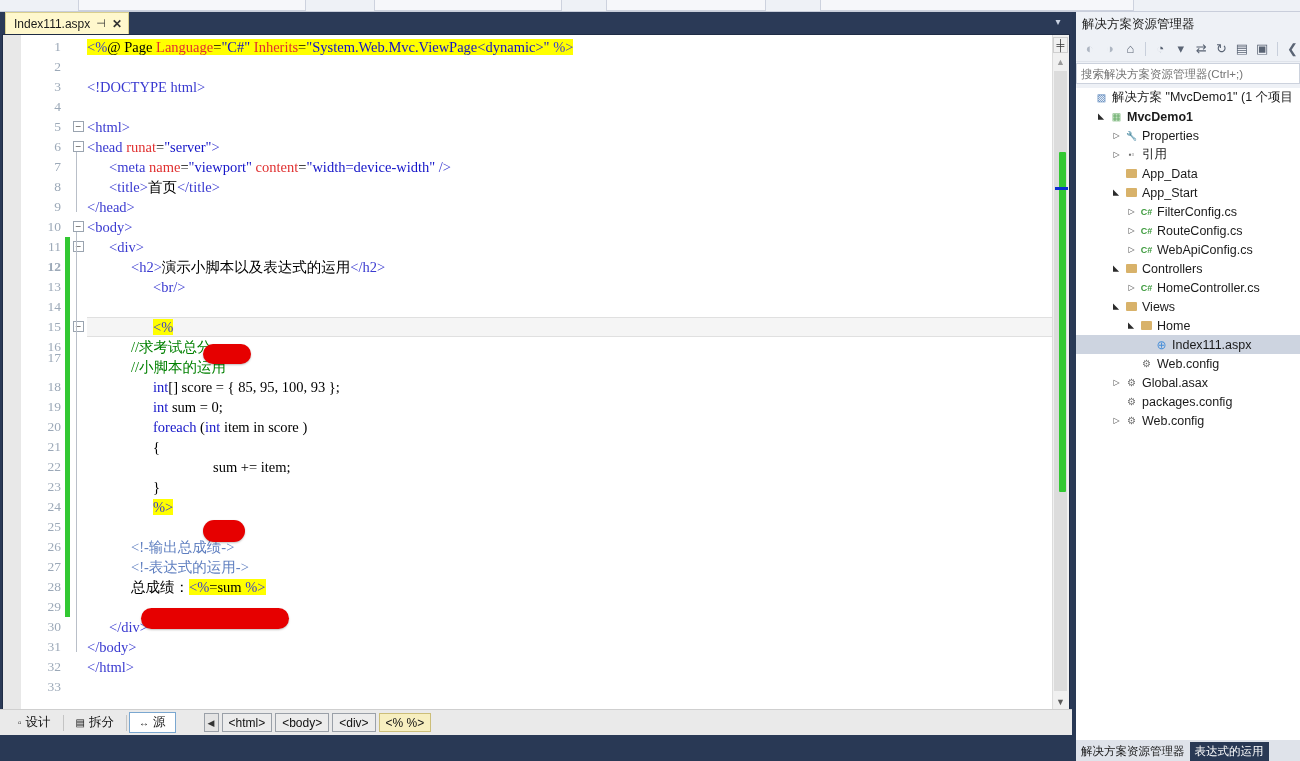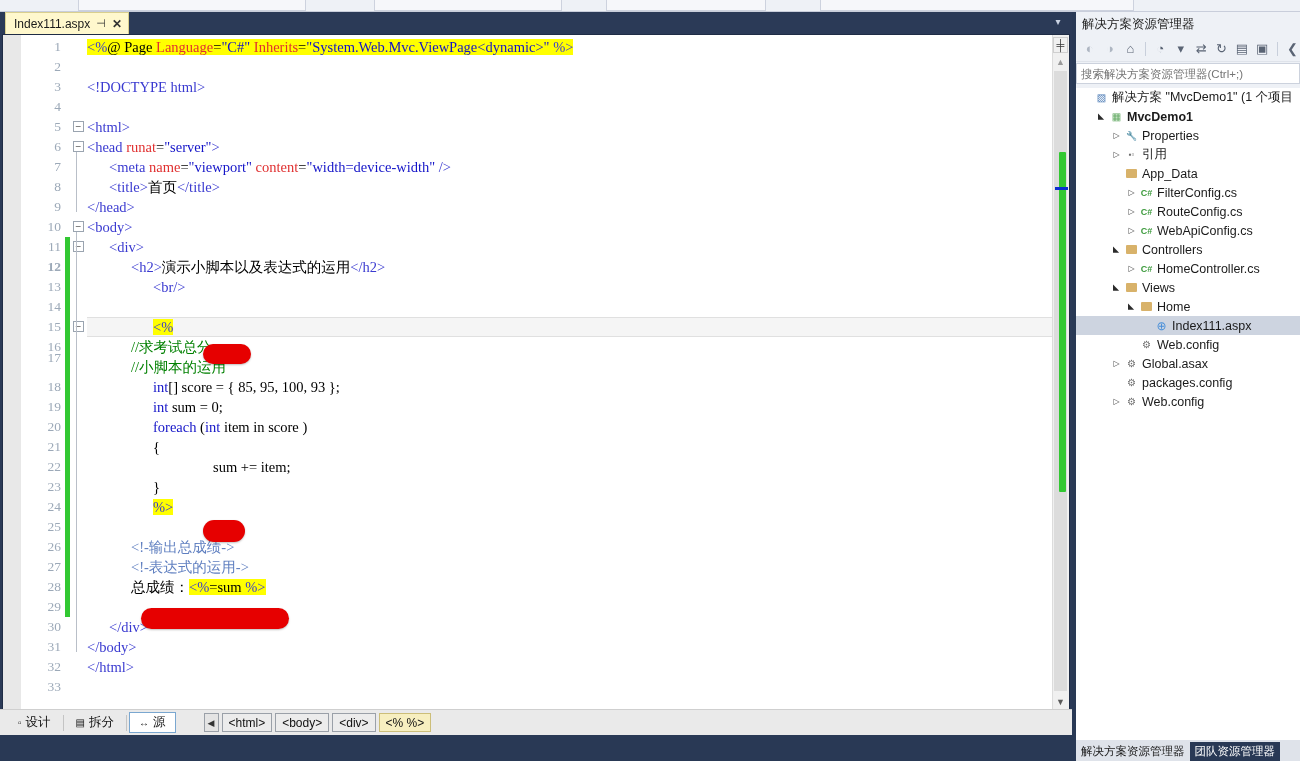--- a/index.html
+++ b/index.html
@@ -328,20 +328,25 @@
         <div class="node" style="padding-left: 34px;">
           <span class="exp">▷</span>
           <span class="nicon" style="color: rgb(109, 109, 109); font-size: 8px;">▪▫</span>
           <span class="nlabel">引用</span>
         </div>
         <div class="node" style="padding-left: 34px;">
           <span class="exp"></span>
           <span class="nicon"><span class="sq" style="background: rgb(216, 178, 106);"></span></span>
           <span class="nlabel">App_Data</span>
         </div>
+        <div class="node" style="padding-left: 34px;">
+          <span class="exp open" style="transform: rotate(90deg);">◢</span>
+          <span class="nicon"><span class="sq" style="background: rgb(216, 178, 106);"></span></span>
+          <span class="nlabel">App_Start</span>
+        </div>
         <div class="node" style="padding-left: 49px;">
           <span class="exp">▷</span>
           <span class="nicon" style="color: rgb(60, 154, 60); font-weight: bold; font-size: 9px;">C#</span>
           <span class="nlabel">FilterConfig.cs</span>
         </div>
         <div class="node" style="padding-left: 49px;">
           <span class="exp">▷</span>
           <span class="nicon" style="color: rgb(60, 154, 60); font-weight: bold; font-size: 9px;">C#</span>
           <span class="nlabel">RouteConfig.cs</span>
         </div>
@@ -391,17 +396,17 @@
           <span class="nlabel">packages.config</span>
         </div>
         <div class="node" style="padding-left: 34px;">
           <span class="exp">▷</span>
           <span class="nicon" style="color: rgb(109, 109, 109); font-size: 10px;">⚙</span>
           <span class="nlabel">Web.config</span>
         </div>
       </div>
     <div class="se-tabs" id="se-tabs">
         <div class="se-tab">解决方案资源管理器</div>
-        <div class="se-tab active">团队资源管理器</div>
+        <div class="se-tab active">表达式的运用</div>
       </div>
   </div>
 
 </div>
 
 </body></html>

